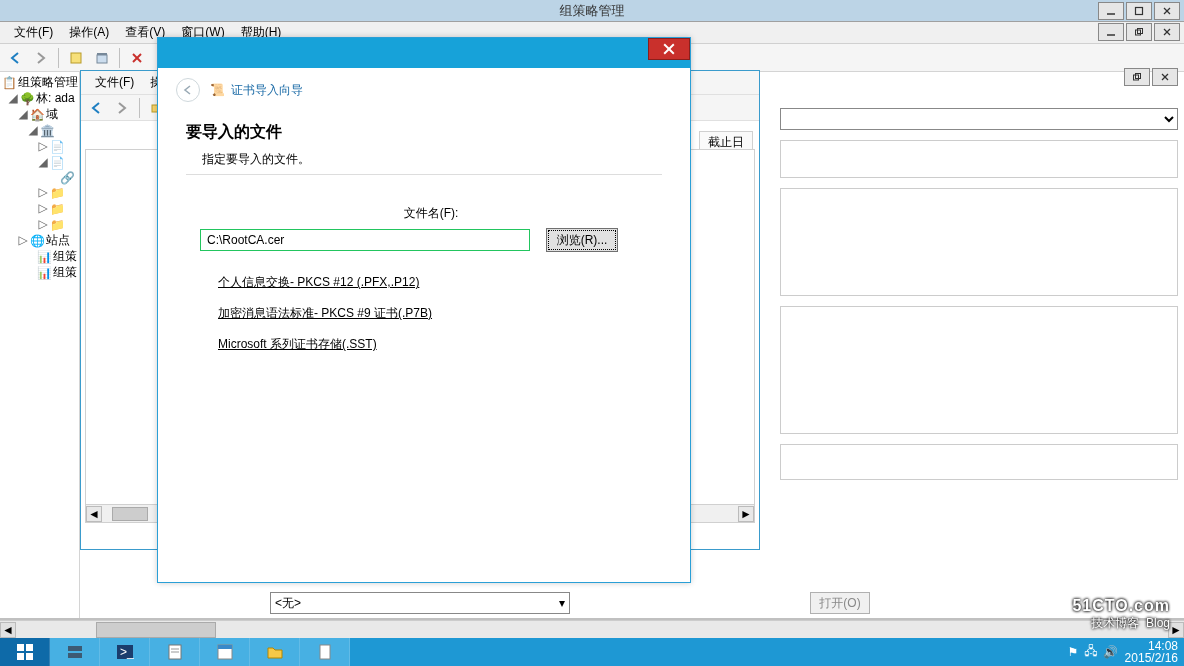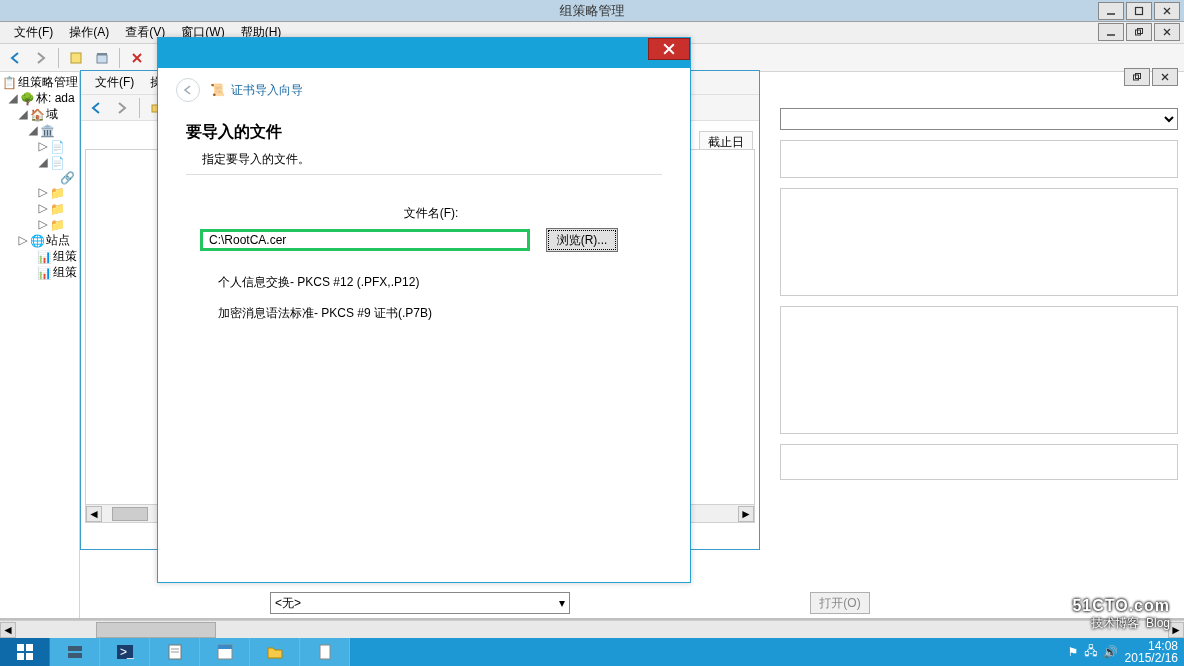--- a/index.html
+++ b/index.html
@@ -95,29 +95,29 @@
   .wizard-head .arrow { width:24px;height:24px;border-radius:50%;border:1px solid #cfd8dc;display:flex;align-items:center;justify-content:center;margin-right:10px;}
   .wizard-body {
     position:absolute; left:28px; right:28px; top:84px; bottom:50px;
   }
   .section-title { font-weight:bold; font-size:16px; margin-bottom:8px;}
   .section-sub { padding-left:16px; font-size:12px; }
   .divider { height:1px; background:#ddd; margin: 6px 0 30px 0; }
   .lbl { margin-bottom:6px; font-size:12px;text-align:center;}
   .filerow { display:flex; gap:16px; align-items:center; margin-bottom:22px;}
   .fileinput {
-    width:330px; height:22px; border:3px solid #22c55e; padding:2px 6px; font-size:12px;
+    width:330px; height:22px; border:1px solid #22c55e; padding:2px 6px; font-size:12px;
     background:#fff;
   }
   .browse-btn {
     width:72px; height:24px; border:1px solid #707070; outline:1px dotted #000; outline-offset:-3px;
     background:#e1e1e1; cursor:pointer; font-size:12px;
   }
   .note { margin-top:8px; font-size:12px; }
-  .note-item { padding-left:18px; margin-top:14px; font-size:12px;}
+  .note-item { padding-left:18px; margin-top:14px; font-size:12px;text-decoration:underline;}
   
   .wizard-footer {
     position:absolute; left:0; right:0; bottom:0; height:44px;
     border-top:1px solid #e2e2e2; display:flex; justify-content:flex-end; align-items:center; padding-right:12px; gap:10px;
   }
   .wbtn {
     min-width:72px; height:24px; border:1px solid #8a8a8a; background:#e6e6e6; cursor:pointer;
     font-size:12px; padding:0 10px;
   }
   
@@ -431,20 +431,21 @@
     <div class="section-sub">指定要导入的文件。</div>
     <div class="divider"></div>
     <div style="padding-left:14px;">
       <div class="lbl">文件名(F):</div>
       <div class="filerow">
         <input class="fileinput" value="C:\RootCA.cer" style="">
         <button class="browse-btn">浏览(R)...</button>
       </div>
       <div class="note-item">个人信息交换- PKCS #12 (.PFX,.P12)</div>
       <div class="note-item">加密消息语法标准- PKCS #9 证书(.P7B)</div>
+      <div class="note-item">Microsoft 系列证书存储(.SST)</div>
     </div>
   </div>
 </div>
 
 <div class="host-hscroll">
   <div class="arrow">◄</div>
   <div class="track">
       <div class="thumb2"></div>
     </div>
   <div class="arrow">►</div>

